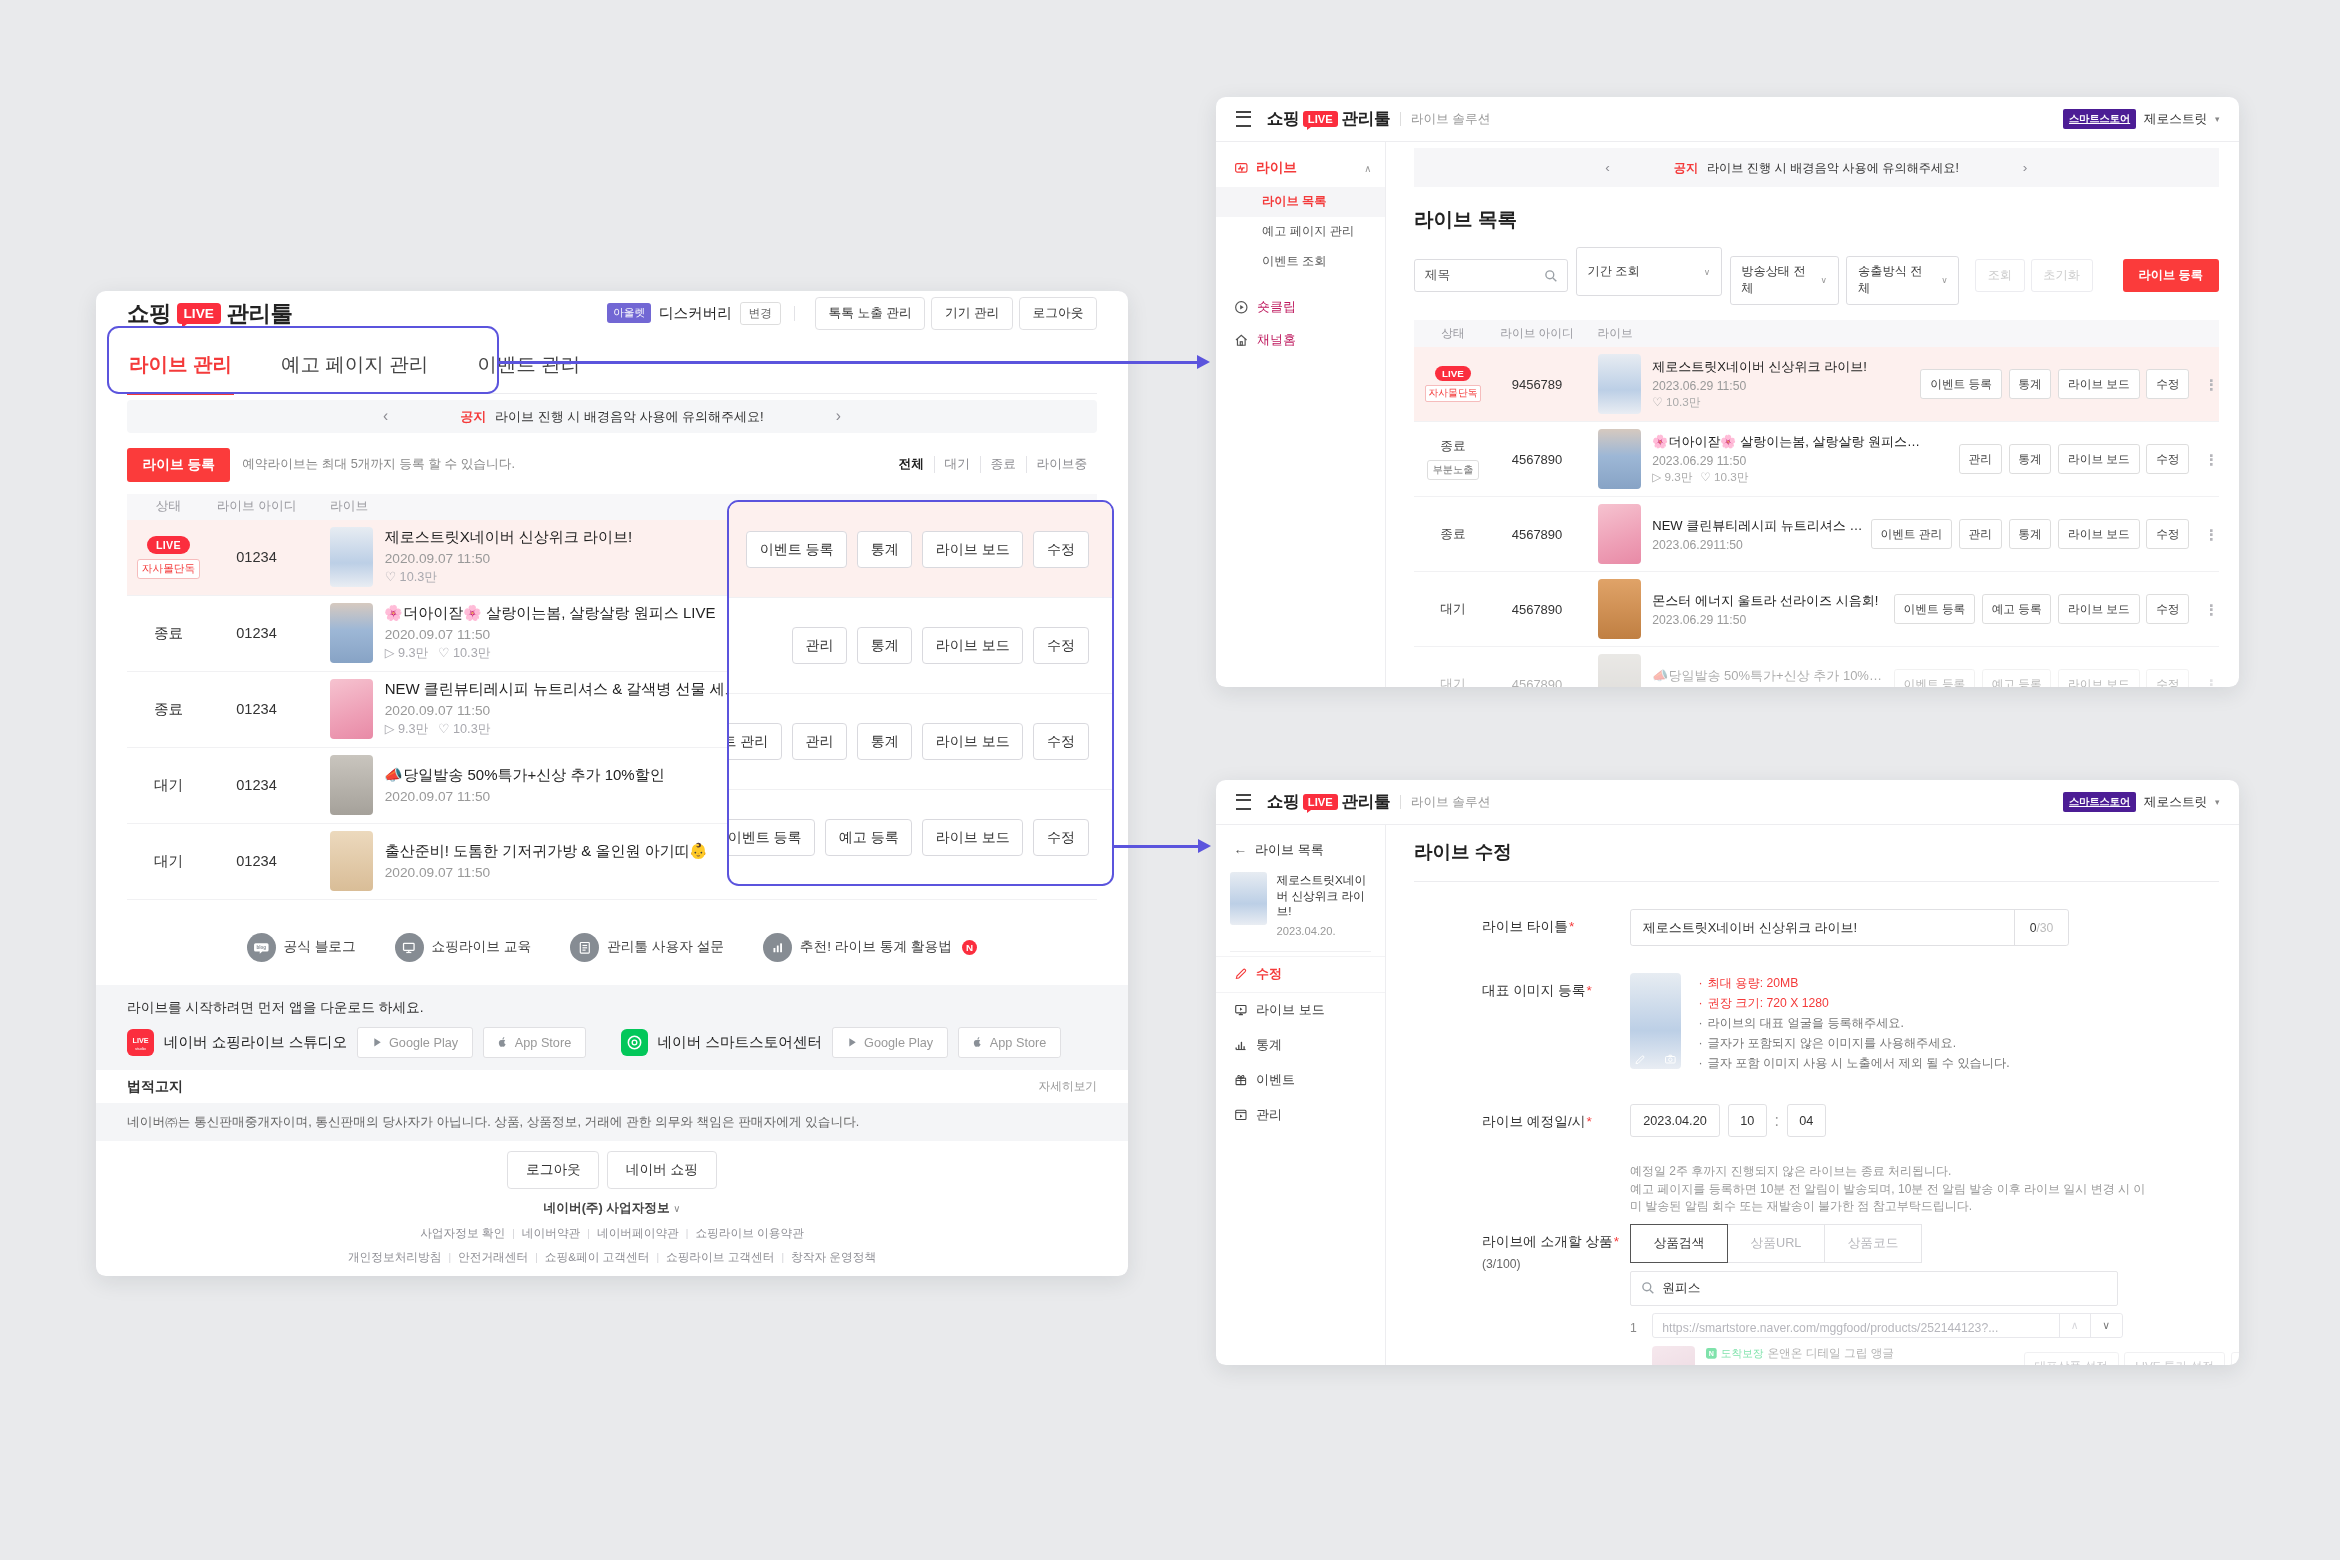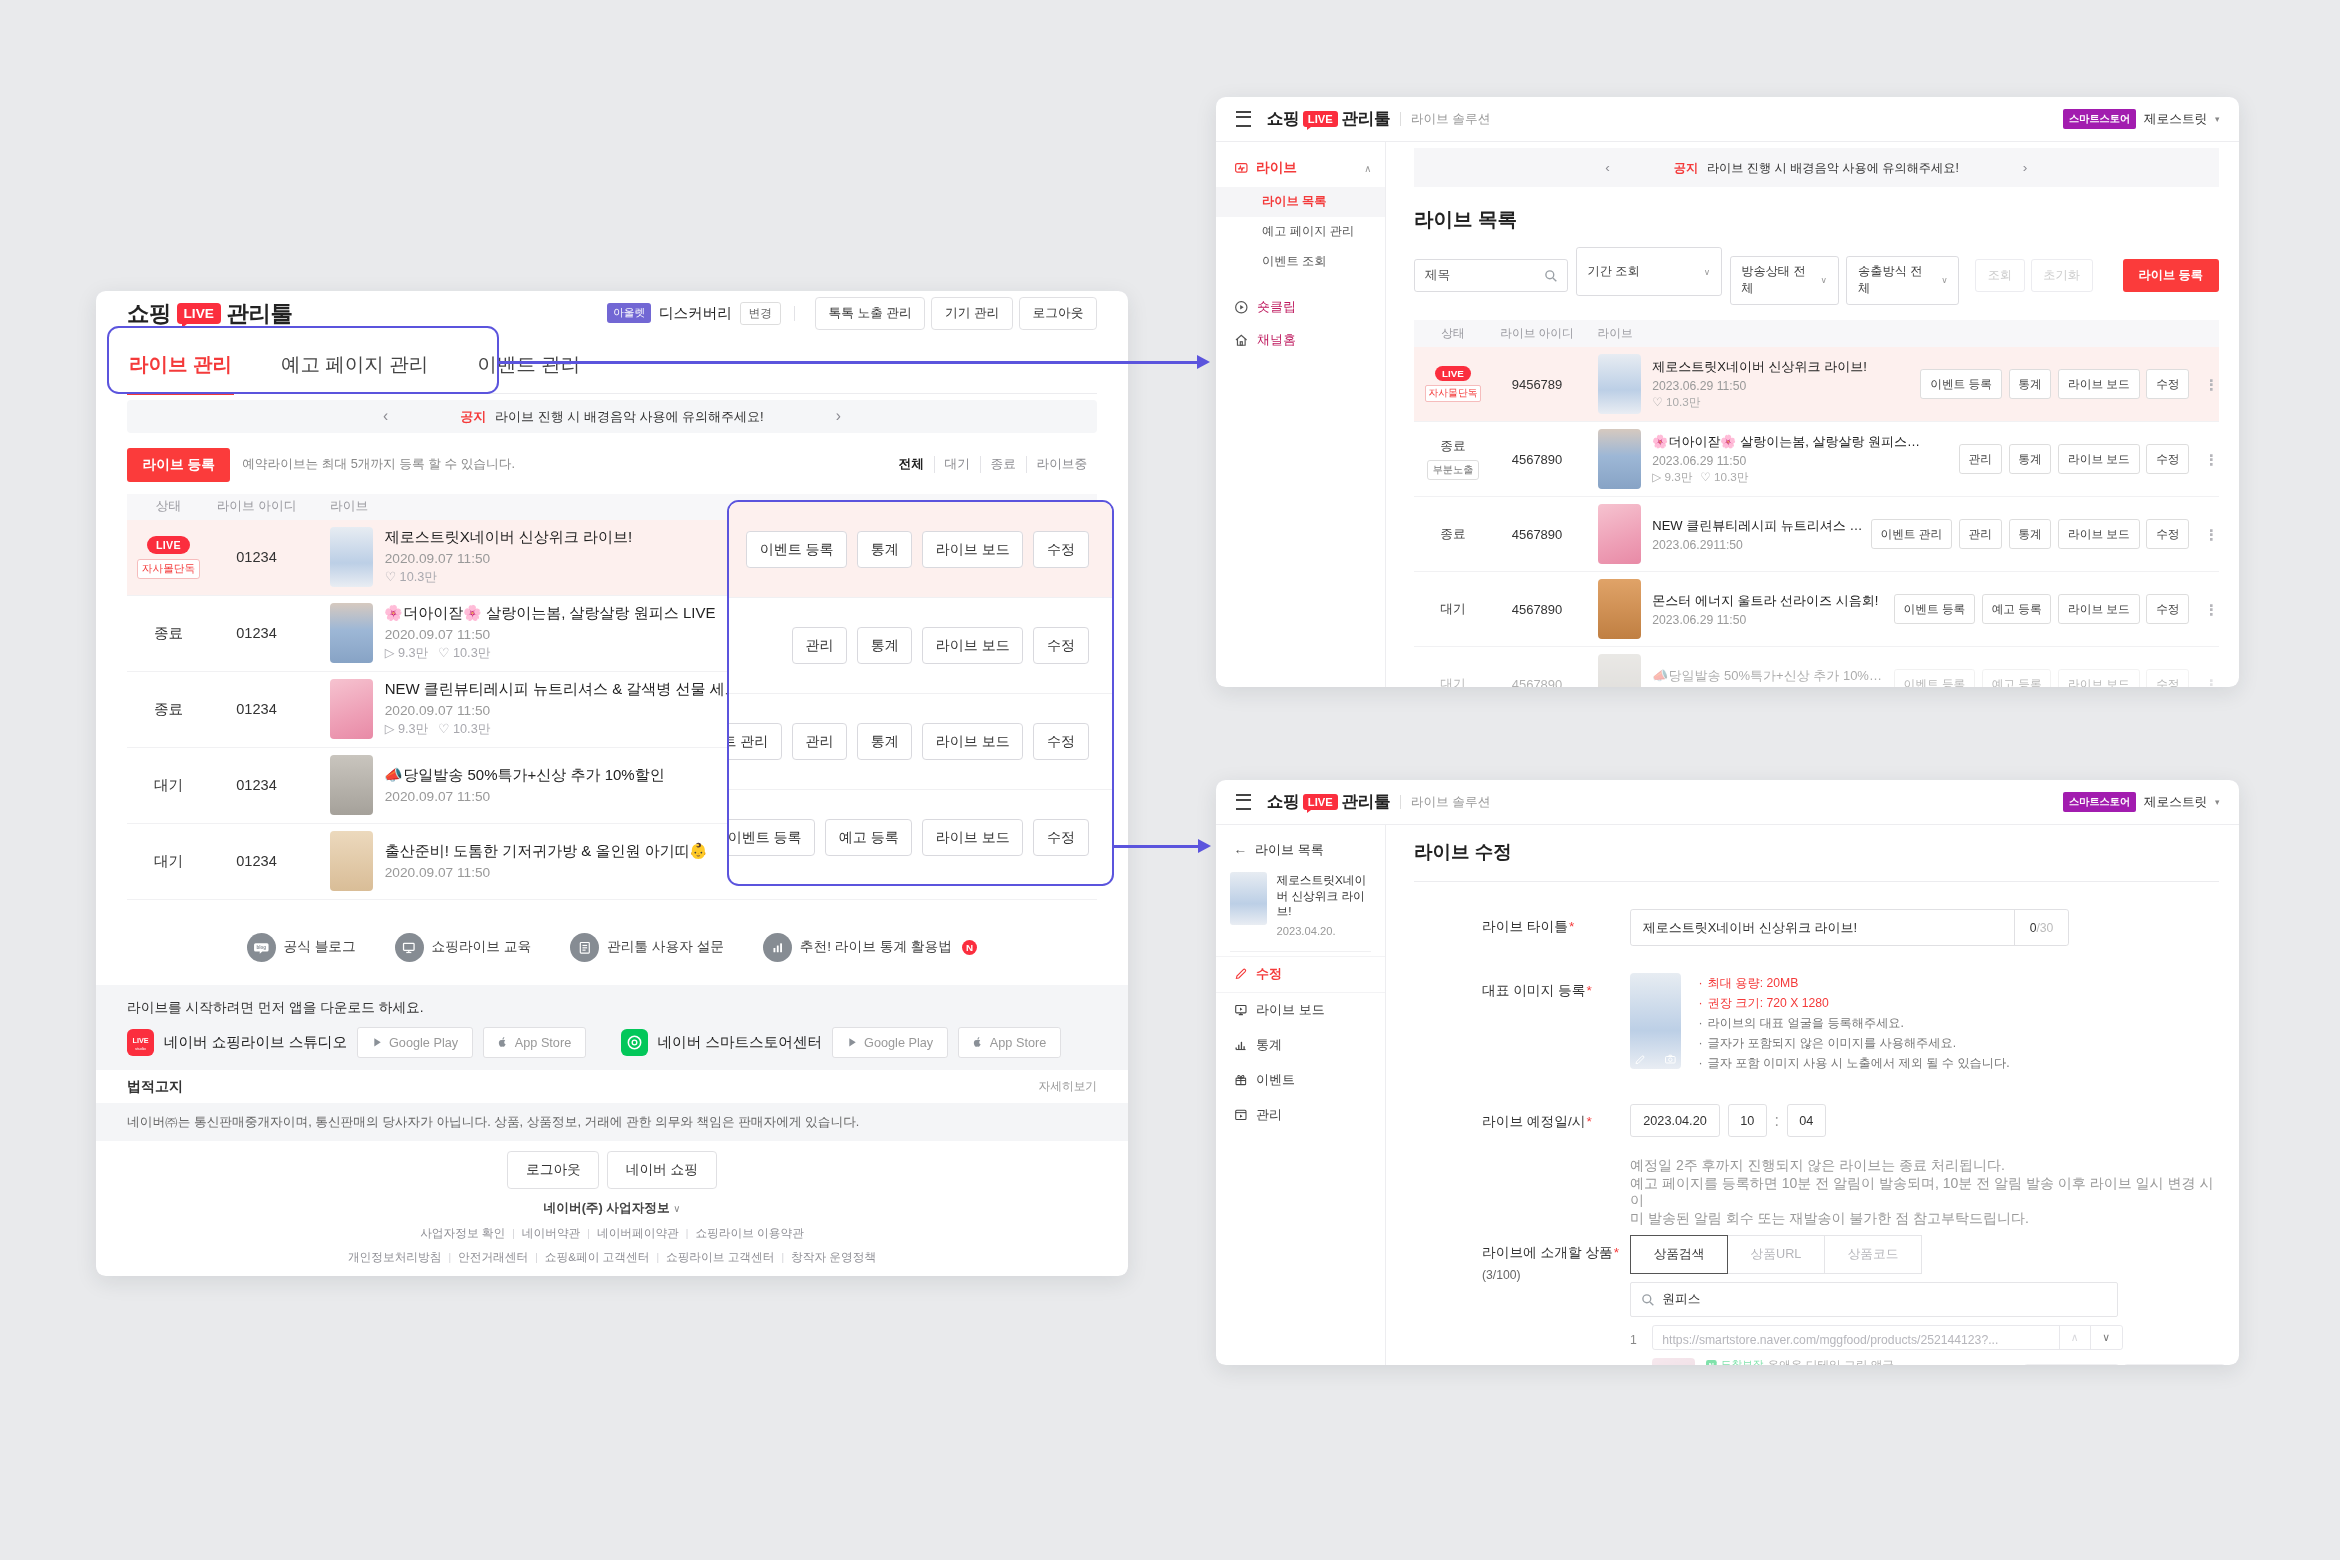--- a/index.html
+++ b/index.html
@@ -85,21 +85,21 @@
   .np-head{height:45px;border-bottom:1px solid #ededf0;display:flex;align-items:center;padding:0 19.5px;box-sizing:border-box;}
   .burger{width:15.6px;height:11.7px;border-top:2px solid #444;border-bottom:2px solid #444;position:relative;flex:none;}
   .burger::after{content:"";position:absolute;left:0;right:0;top:2.9px;height:2px;background:#444;}
   .np-brand{display:flex;align-items:center;gap:3.9px;margin-left:15.6px;}
   .nb-shop,.nb-tool{font-size:16.6px;font-weight:bold;color:#222;letter-spacing:-0.4px;}
   .nb-live{position:relative;background:#fb2e3e;color:#fff;font-weight:bold;font-size:11.2px;padding:2px 4.9px;border-radius:2.9px;}
   .nb-live::after{content:"";position:absolute;left:3.9px;bottom:-2.9px;border-top:3.9px solid #fb2e3e;border-right:4.9px solid transparent;}
   .np-hsep{width:1px;height:13.7px;background:#ddd;margin:0 9.8px;}
   .np-sub{font-size:12.7px;color:#999;}
   .np-head-r{margin-left:auto;display:flex;align-items:center;gap:7.8px;}
-  .store-badge{background:#a21caf;color:#fff;font-size:10.2px;font-weight:bold;padding:2.9px 5.9px;border-radius:2px;}
+  .store-badge{background:#4c1d95;color:#fff;font-size:10.2px;font-weight:bold;padding:2.9px 5.9px;border-radius:2px;text-decoration:underline;}
   .store-name{font-size:12.7px;color:#333;}
   .store-caret{font-size:8.8px;color:#888;}
   .np-side{position:absolute;left:0;top:45px;bottom:0;width:170px;border-right:1px solid #ededf0;box-sizing:border-box;}
   .ns-root{display:flex;align-items:center;height:37px;padding:0 13.7px 0 17.6px;color:#f43a3a;font-weight:bold;font-size:13.7px;margin-top:7.8px;gap:7.8px;}
   .ns-caret{margin-left:auto;color:#999;font-size:9.8px;font-weight:normal;}
   .ns-sub{height:30px;display:flex;align-items:center;padding-left:46px;font-size:12.2px;color:#555;}
   .ns-sub.active{background:#f5f5f7;color:#f43a3a;font-weight:bold;}
   .ns-item{height:33px;display:flex;align-items:center;padding-left:17.6px;font-size:13px;color:#be185d;gap:8.8px;}
   .ns-item:first-of-type{margin-top:13.7px;}
   .np-main{position:absolute;left:170px;top:45px;right:0;bottom:0;padding:0 20.5px 0 28px;overflow:hidden;}
@@ -161,21 +161,21 @@
   .rep-img .ped{position:absolute;left:3.9px;bottom:3.9px;display:flex;}
   .rep-img .cam{position:absolute;right:3.9px;bottom:3.9px;display:flex;}
   .g-line{font-size:12.2px;color:#777;line-height:20px;}
   .g-line.red{color:#f43a3a;}
   .g-line .dot{margin-right:4.9px;color:inherit;}
   .row-sched{margin-top:31px;}
   .s-boxes{display:flex;align-items:center;gap:7.8px;}
   .s-box{height:33px;border:1px solid #e0e0e3;border-radius:2.9px;display:inline-flex;align-items:center;justify-content:center;font-size:12.7px;color:#333;box-sizing:border-box;}
   .s-date{width:90px;} .s-hm{width:39px;}
   .s-colon{color:#999;}
-  .s-help{margin-top:20px;font-size:14px;color:#999;line-height:17.6px;}
+  .s-help{margin-top:26px;font-size:12px;color:#999;line-height:17.6px;}
   .row-prod{margin-top:7.8px;}
   .p-tabs{display:flex;}
   .p-tab{width:98px;height:39px;border:1px solid #e5e5e8;display:flex;align-items:center;justify-content:center;font-size:12.7px;color:#b5b5ba;background:#fff;margin-left:-1px;box-sizing:border-box;}
   .p-tab.active{border:1.5px solid #555;color:#333;position:relative;z-index:1;margin-left:0;}
   .p-search{margin-top:7.8px;width:488px;height:35px;border:1px solid #e5e5e8;border-radius:2px;display:flex;align-items:center;padding:0 9.8px;gap:7.8px;font-size:12.7px;color:#333;box-sizing:border-box;}
   .p-item{margin-top:7.8px;display:flex;}
   .i-no{width:21.5px;font-size:12.2px;color:#888;padding-top:7.8px;flex:none;}
   .i-urlwrap{display:flex;width:471px;height:25px;border:1px solid #e8e8ec;border-radius:2.9px;box-sizing:border-box;}
   .i-url{flex:1;font-size:12.2px;color:#b6b6bc;padding:0 9.8px;line-height:29px;white-space:nowrap;overflow:hidden;text-overflow:ellipsis;}
   .i-arrows{width:62px;border-left:1px solid #e8e8ec;display:flex;flex:none;}

